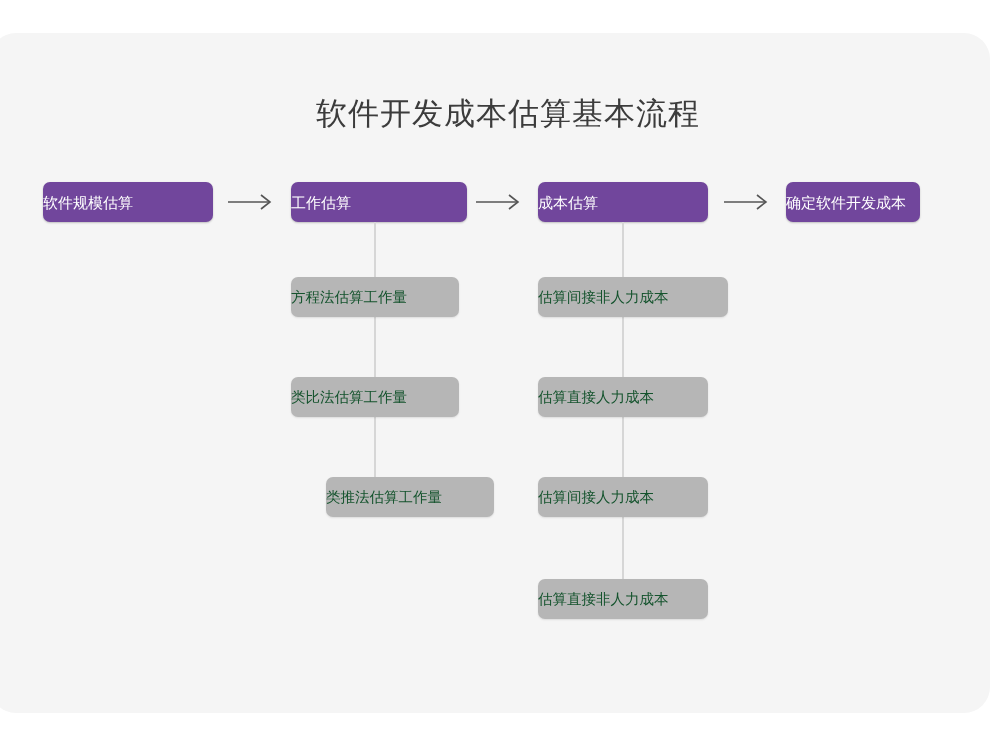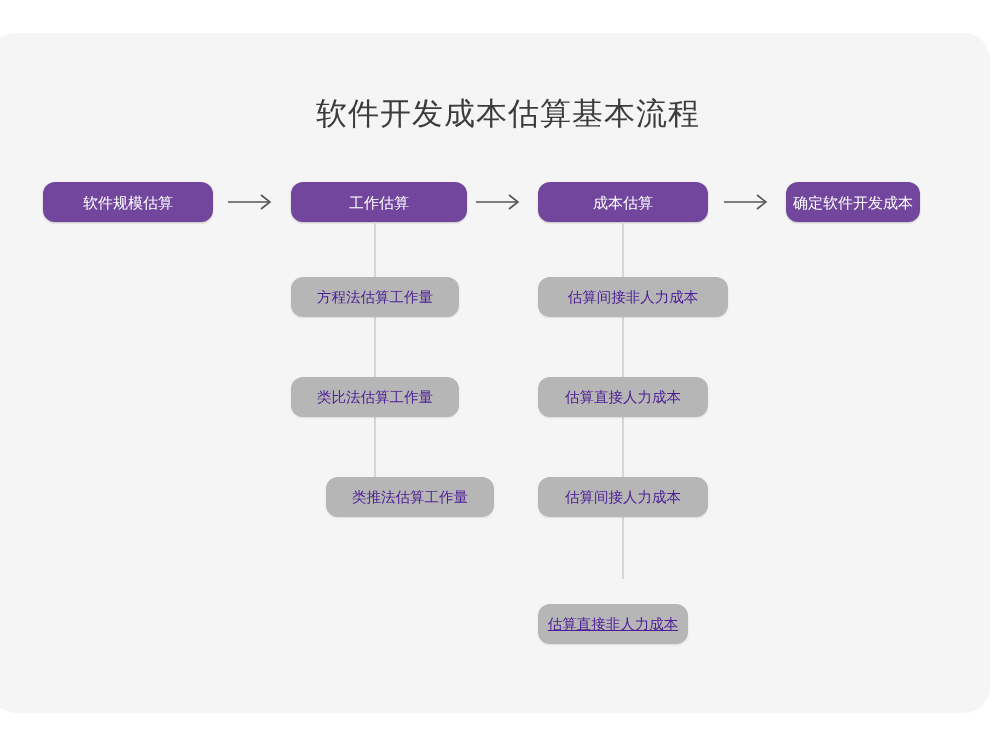--- a/index.html
+++ b/index.html
@@ -44,37 +44,36 @@
     white-space: nowrap;
     padding-left: 8px;
   }
 
   
   .node {
     position: absolute;
     box-sizing: border-box;
     display: flex;
     align-items: center;
-    justify-content: center;
-    border-radius: 12px;
+    border-radius: 7px;
     font-size: 15px;
     line-height: 1;
     color: #ffffff;
     white-space: nowrap;
     user-select: none;
   }
 
   .node.primary {
     background: #71469c;
     box-shadow: 0 1px 2px rgba(0,0,0,0.22);
   }
 
   .node.secondary {
     background: #b6b6b6;
-    color: #4c1d95;
+    color: #14532d;
     box-shadow: 0 1px 2px rgba(0,0,0,0.10);
     font-size: 14.5px;
   }
 
   
   .arrow-h {
     position: absolute;
     height: 26px;
     display: flex;
     align-items: center;
@@ -164,17 +163,17 @@
   </div>
 
   <div class="node secondary" style="left:538px; top:477px; width:170px; height:40px;">
     <span>估算间接人力成本</span>
   </div>
 
   <div class="node secondary" style="left:538px; top:377px; width:170px; height:40px;">
     <span>估算直接人力成本</span>
   </div>
 
-  <div class="node secondary" style="left:538px; top:604px; width:150px; height:40px;text-decoration:underline;">
+  <div class="node secondary" style="left:538px; top:579px; width:170px; height:40px;">
     <span>估算直接非人力成本</span>
   </div>
 
 </div>
 
 </body></html>

